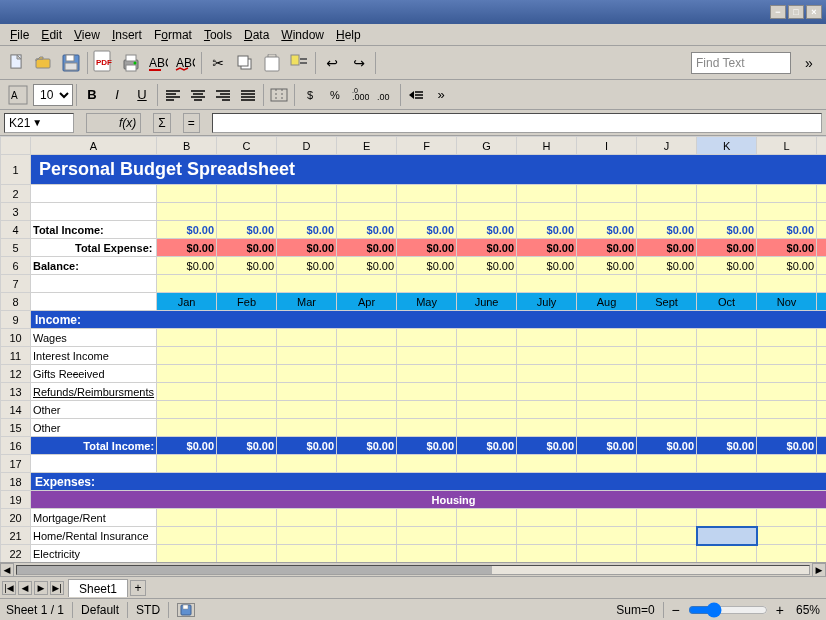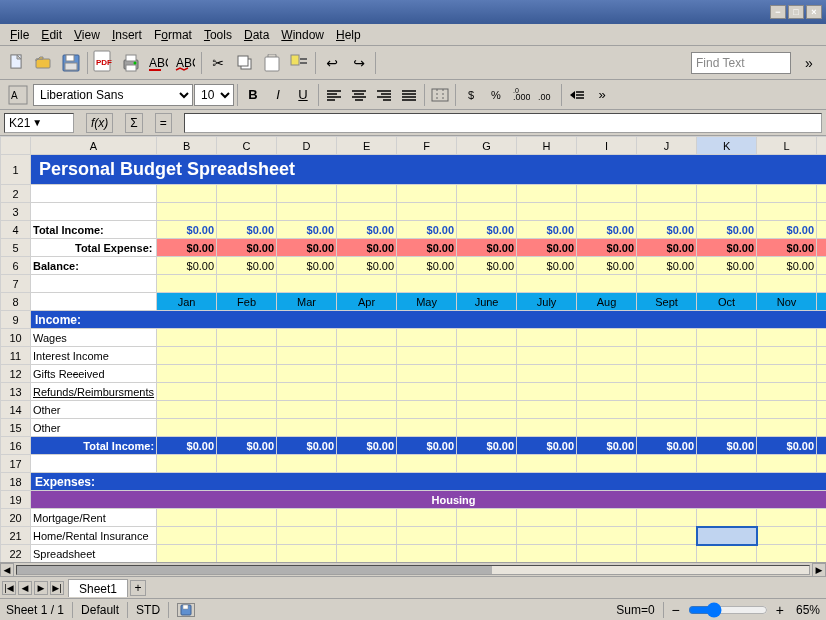--- a/index.html
+++ b/index.html
@@ -419,23 +419,20 @@
   <div class="tb-btn">»</div>
 </div>
 
 <div id="toolbar2">
   <div class="tb-btn" style="width:28px;">
     <svg width="20" height="20" viewBox="0 0 20 20">
         <rect x="1" y="1" width="18" height="18" fill="#d4d0c8" stroke="#888" stroke-width="1"></rect>
         <text x="3" y="14" font-size="10" fill="#000">A</text>
       </svg>
   </div>
-  <select class="font-select">
-    <option>Liberation Sans</option>
-  </select>
   <select class="size-select">
     <option>10</option>
   </select>
   <div class="tb-separator"></div>
   <div class="tb-btn2" style="font-weight:bold;">B</div>
   <div class="tb-btn2" style="font-style:italic;">I</div>
   <div class="tb-btn2" style="text-decoration:underline;">U</div>
   <div class="tb-separator"></div>
   <div class="tb-btn2">
     <svg width="14" height="12" viewBox="0 0 14 12">
@@ -502,21 +499,21 @@
   </div>
   <div class="tb-btn2">»</div>
 </div>
 
 <div id="formulabar">
   <div class="cell-ref">
     <span>K21</span>
     <span style="margin-left:2px;font-size:10px;">▼</span>
   </div>
   <button class="formula-btn">
-    <span style="font-style:italic;">f(x)</span>
+    <span style="font-style:italic;margin-left:28px;">f(x)</span>
   </button>
   <button class="formula-btn">
     <span>Σ</span>
   </button>
   <button class="formula-btn">
     <span>=</span>
   </button>
   <input class="formula-input" type="text" value="" style="">
 </div>
 
@@ -871,21 +868,21 @@
           <td class="cell-yellow"></td>
             <td class="cell-yellow"></td>
           <td class="cell-yellow"></td>
           <td class="cell-yellow selected-cell"></td>
           <td class="cell-yellow"></td>
             <td class="cell-yellow"></td>
         </tr>
 
         <tr>
           <td class="row-header">22</td>
-          <td class="cell-white">Spreadsheet</td>
+          <td class="cell-white">Electricity</td>
           <td class="cell-yellow"></td>
             <td class="cell-yellow"></td>
           <td class="cell-yellow"></td>
             <td class="cell-yellow"></td>
           <td class="cell-yellow"></td>
             <td class="cell-yellow"></td>
           <td class="cell-yellow"></td>
             <td class="cell-yellow"></td>
           <td class="cell-yellow"></td>
             <td class="cell-yellow"></td>

